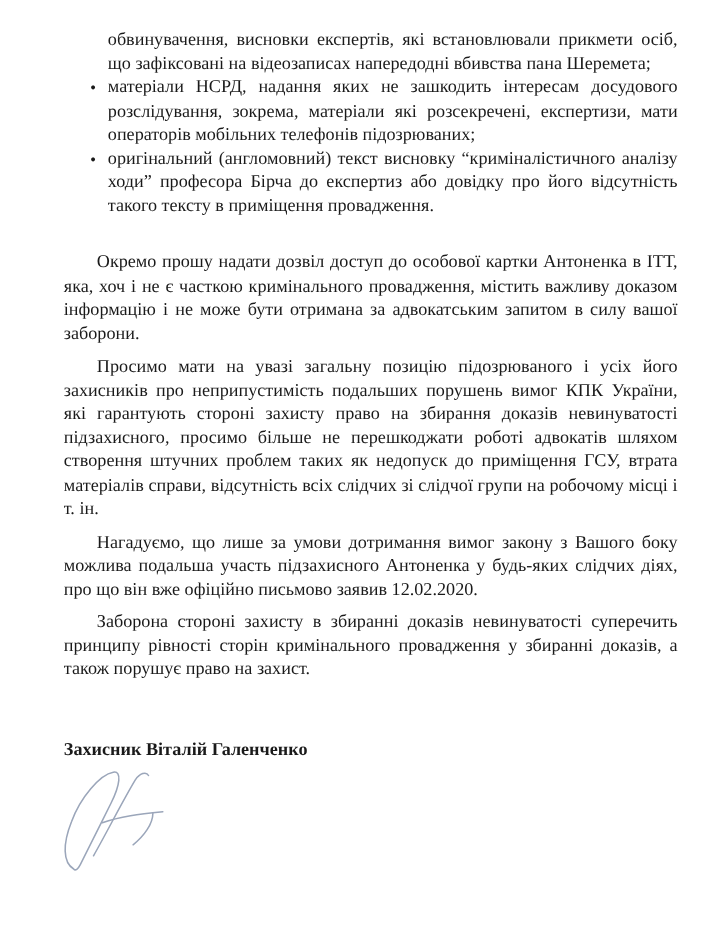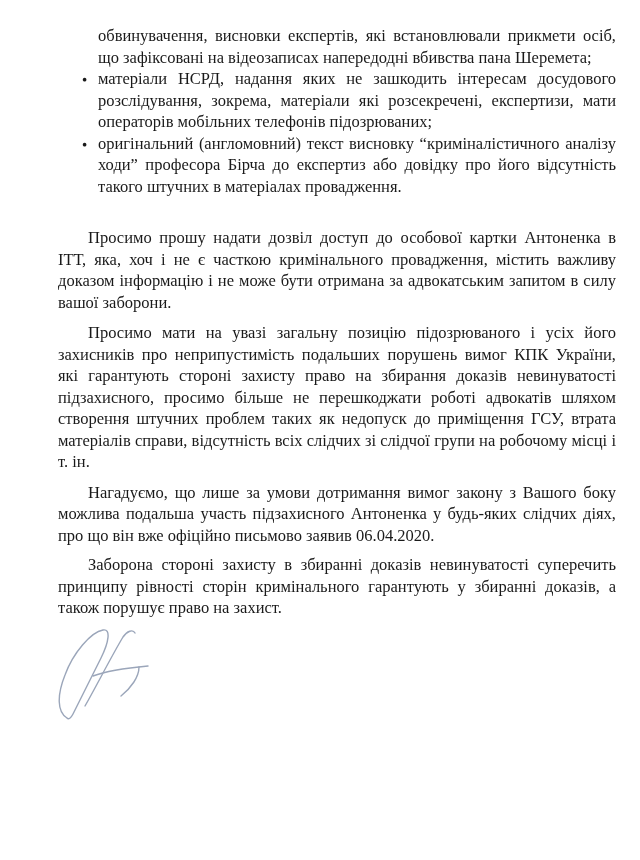--- a/index.html
+++ b/index.html
@@ -59,29 +59,30 @@
 
 <div class="page" style="color: rgb(26, 26, 26);">
 
   <p class="cont">обвинувачення, висновки експертів, які встановлювали прикмети осіб, що зафіксовані на відеозаписах напередодні вбивства пана Шеремета;</p>
 
   <ul class="blist">
     <li>
       <span class="bullet">●</span><span>матеріали НСРД, надання яких не зашкодить інтересам досудового розслідування, зокрема, матеріали які розсекречені, експертизи, мати операторів мобільних телефонів підозрюваних;</span>
     </li>
     <li>
-      <span class="bullet">●</span><span>оригінальний (англомовний) текст висновку “криміналістичного аналізу ходи” професора Бірча до експертиз або довідку про його відсутність такого штучних в матеріалах провадження.</span>
+      <span class="bullet">●</span><span>оригінальний (англомовний) текст висновку “криміналістичного аналізу ходи” професора Бірча до експертиз або довідку про його відсутність такого тексту в приміщення провадження.</span>
     </li>
   </ul>
 
-  <p class="para m30">Просимо прошу надати дозвіл доступ до особової картки Антоненка в ІТТ, яка, хоч і не є часткою кримінального провадження, містить важливу доказом інформацію і не може бути отримана за адвокатським запитом в силу вашої заборони.</p>
+  <p class="para m30">Окремо прошу надати дозвіл доступ до особової картки Антоненка в ІТТ, яка, хоч і не є часткою кримінального провадження, містить важливу доказом інформацію і не може бути отримана за адвокатським запитом в силу вашої заборони.</p>
   <p class="para m9">Просимо мати на увазі загальну позицію підозрюваного і усіх його захисників про неприпустимість подальших порушень вимог КПК України, які гарантують стороні захисту право на збирання доказів невинуватості підзахисного, просимо більше не перешкоджати роботі адвокатів шляхом створення штучних проблем таких як недопуск до приміщення ГСУ, втрата матеріалів справи, відсутність всіх слідчих зі слідчої групи на робочому місці і т. ін.</p>
-  <p class="para m9">Нагадуємо, що лише за умови дотримання вимог закону з Вашого боку можлива подальша участь підзахисного Антоненка у будь-яких слідчих діях, про що він вже офіційно письмово заявив 06.04.2020.</p>
-  <p class="para m8">Заборона стороні захисту в збиранні доказів невинуватості суперечить принципу рівності сторін кримінального гарантують у збиранні доказів, а також порушує право на захист.</p>
+  <p class="para m9">Нагадуємо, що лише за умови дотримання вимог закону з Вашого боку можлива подальша участь підзахисного Антоненка у будь-яких слідчих діях, про що він вже офіційно письмово заявив 12.02.2020.</p>
+  <p class="para m8">Заборона стороні захисту в збиранні доказів невинуватості суперечить принципу рівності сторін кримінального провадження у збиранні доказів, а також порушує право на захист.</p>
 
+  <p class="signer">Захисник Віталій Галенченко</p>
 
   <div class="sigwrap">
     <svg width="112" height="96" viewBox="0 0 112 96">
       <g fill="none" stroke-width="1.4" stroke-linecap="round" stroke-linejoin="round">
         <path d="M 15 94 C 5 88 5 71 13 51 C 21 29 39 8 51 6 C 59 4.5 57 18 49 34 C 39 54 27 78 21 90 C 19 94 16.5 96 15 94" stroke="#9ba6ba"></path>
         <path d="M 33 82 C 45 61 59 33 71 13 C 75 7 81 5 83 9" stroke="#9ba6ba"></path>
         <path d="M 41 52 C 57 46 75 44 96 42" stroke="#9ba6ba"></path>
         <path d="M 87 43 C 87 53 79 64 69 72" stroke="#9ba6ba"></path>
       </g>
     </svg>

